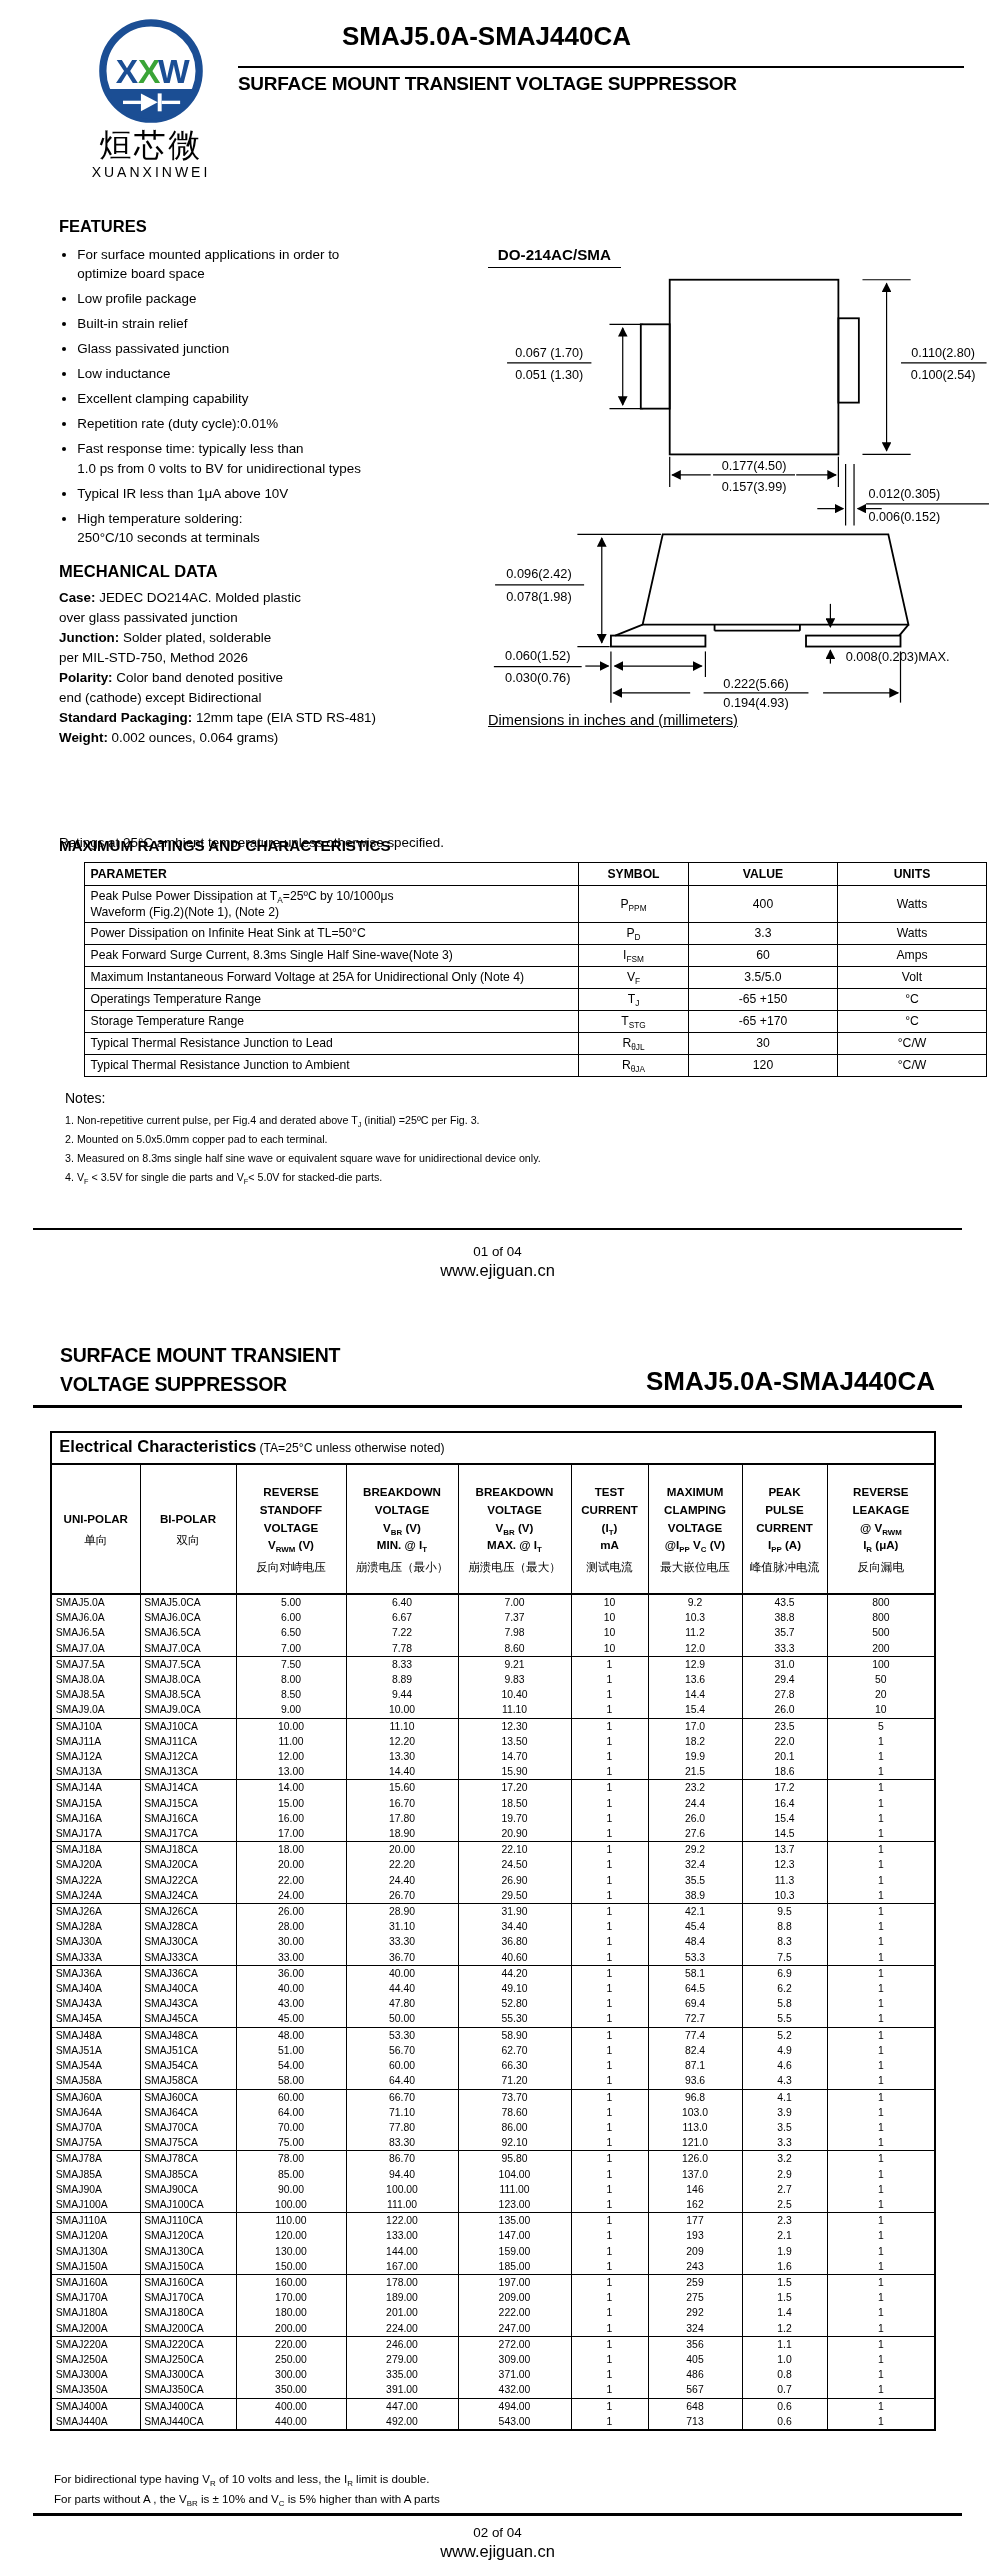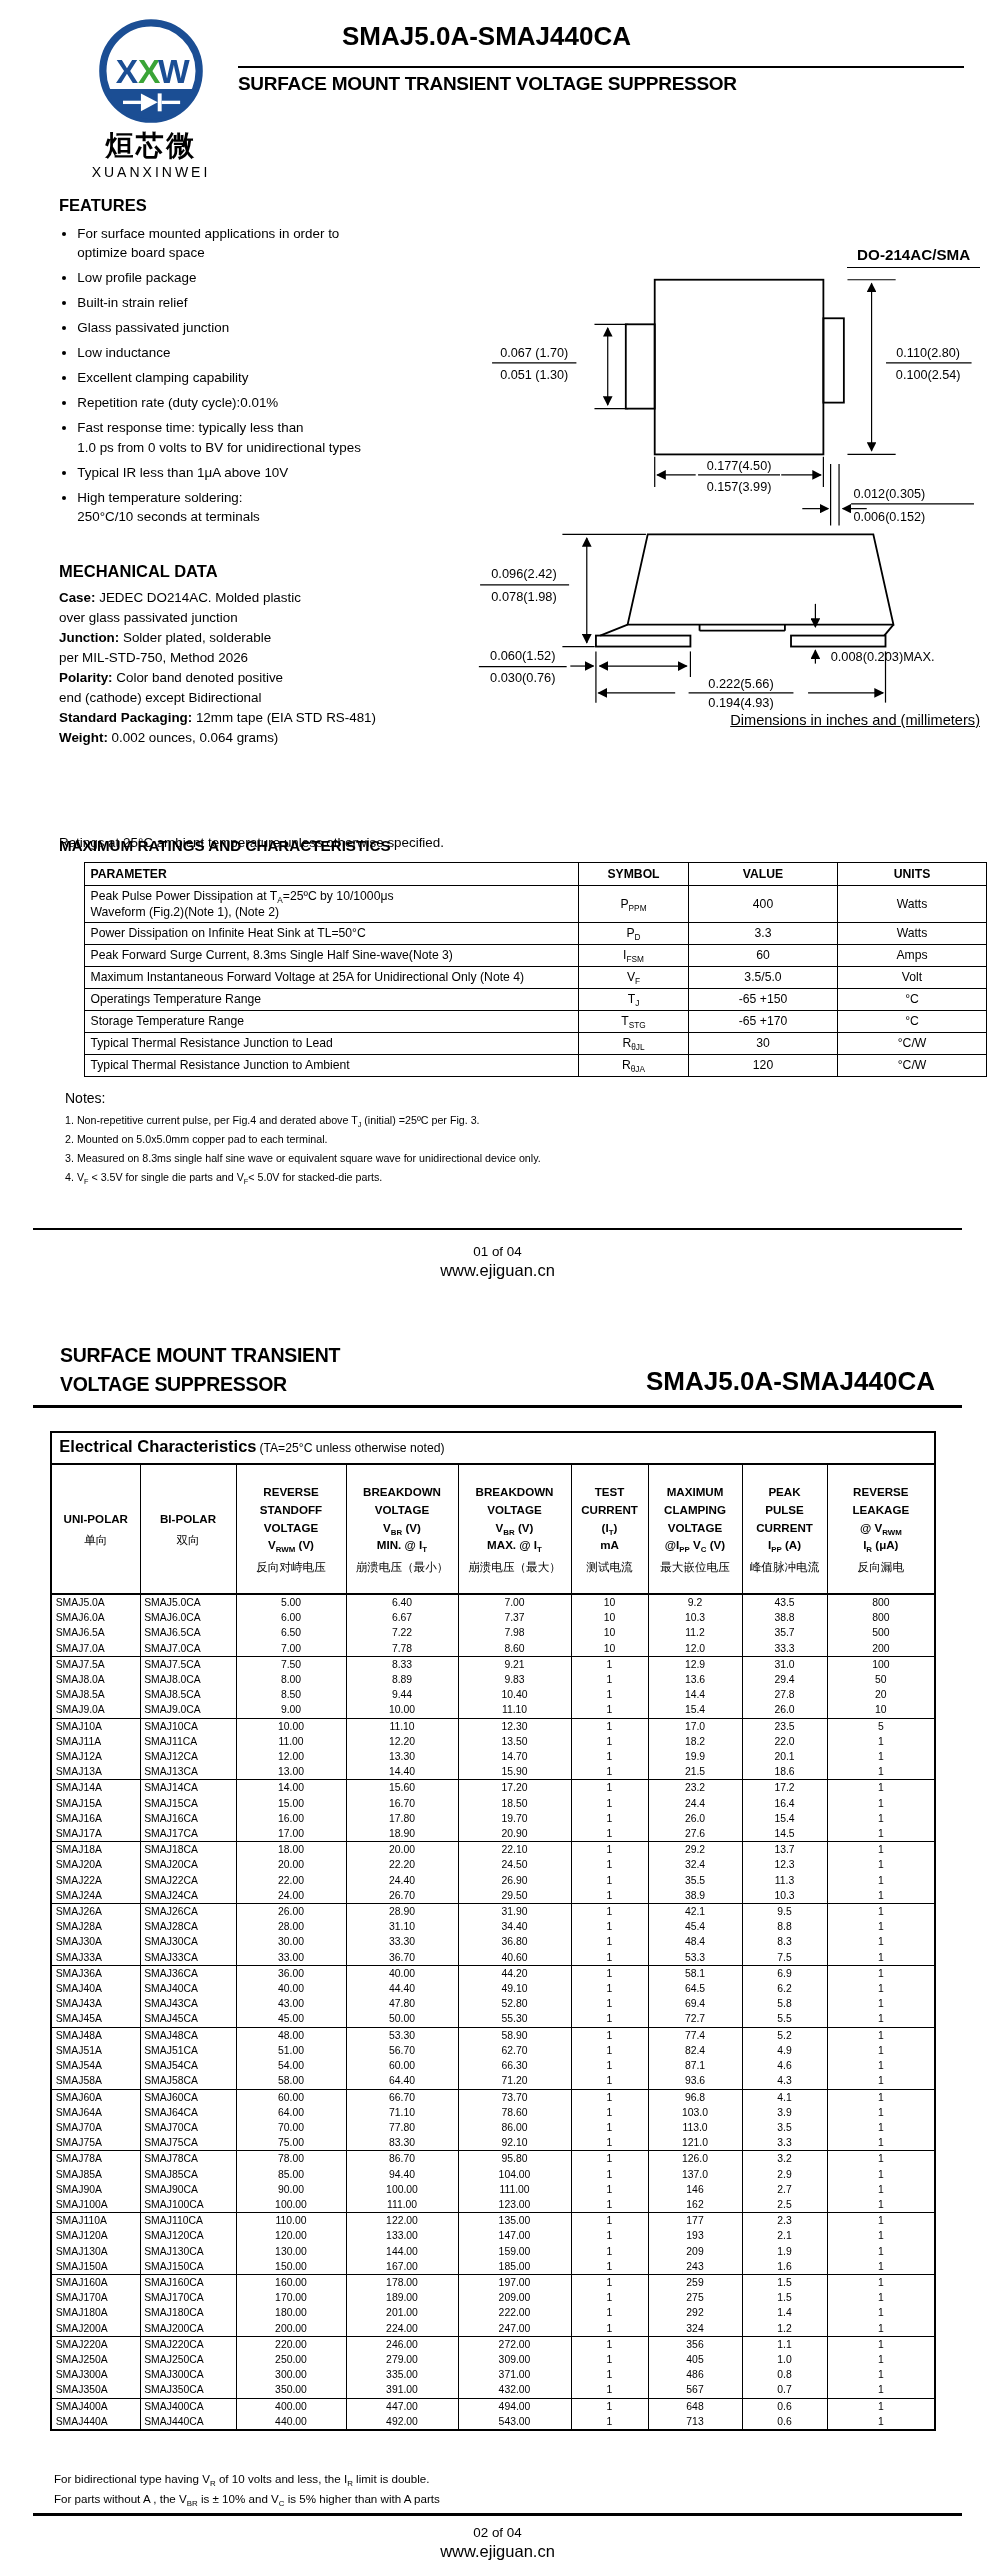--- a/index.html
+++ b/index.html
@@ -11,36 +11,36 @@
   }
   sub { font-size:68%; line-height:0; }
   .page { position:absolute; left:0; width:995px; overflow:hidden; }
   #page1 { top:0; height:1298px; }
   #page2 { top:1298px; height:1278px; }
   .abs { position:absolute; }
 
   
   #logo { left:71px; top:14.6px; width:160px; text-align:center; }
   #logo svg { width:112px; height:112px; display:block; margin:0 auto; }
-  .cn-name { font-size:28px; font-weight:bold; letter-spacing:2.4px; line-height:37px; }
+  .cn-name { font-size:32px; font-weight:normal; letter-spacing:2.4px; line-height:37px; }
   .en-name { font-size:14px; letter-spacing:3px; line-height:17px; }
 
   
   #p1-title { left:342px; top:21px; font-size:26px; font-weight:bold; }
   #p1-rule { left:238px; top:66px; width:726px; height:1.8px; background:#000; }
   #p1-subtitle { left:238px; top:73px; font-size:19px; font-weight:bold; letter-spacing:-0.3px; }
 
   
-  #features { left:59px; top:196px; width:329px; }
+  #features { left:59px; top:217px; width:329px; }
   #features h2 { font-size:16.5px; margin:0 0 8.5px 0; }
   #features ul { margin:0; padding-left:18.3px; font-size:13.4px; line-height:19.5px; }
   #features li { margin-bottom:5.5px; }
 
   
-  #pkg { left:473px; top:246px; width:507px; text-align:right; }
+  #pkg { left:488px; top:246px; width:507px; text-align:left; }
   .pkg-title { font-size:15.2px; font-weight:bold; display:inline-block; border-bottom:1.8px solid #000; padding:0 9.8px 3.7px; margin-bottom:3.7px; }
   svg.diagram { display:block; margin:0 auto; }
   svg.diagram text { font-size:21px; fill:#000; }
   .pkg-caption { font-size:14.6px; margin-top:1.2px;text-decoration:underline; }
 
   
   #mech { left:59px; top:561px; width:378px; font-size:13.4px; line-height:20px; }
   #mech h2 { font-size:16.5px; margin:0 0 7.3px 0; }
 
   

